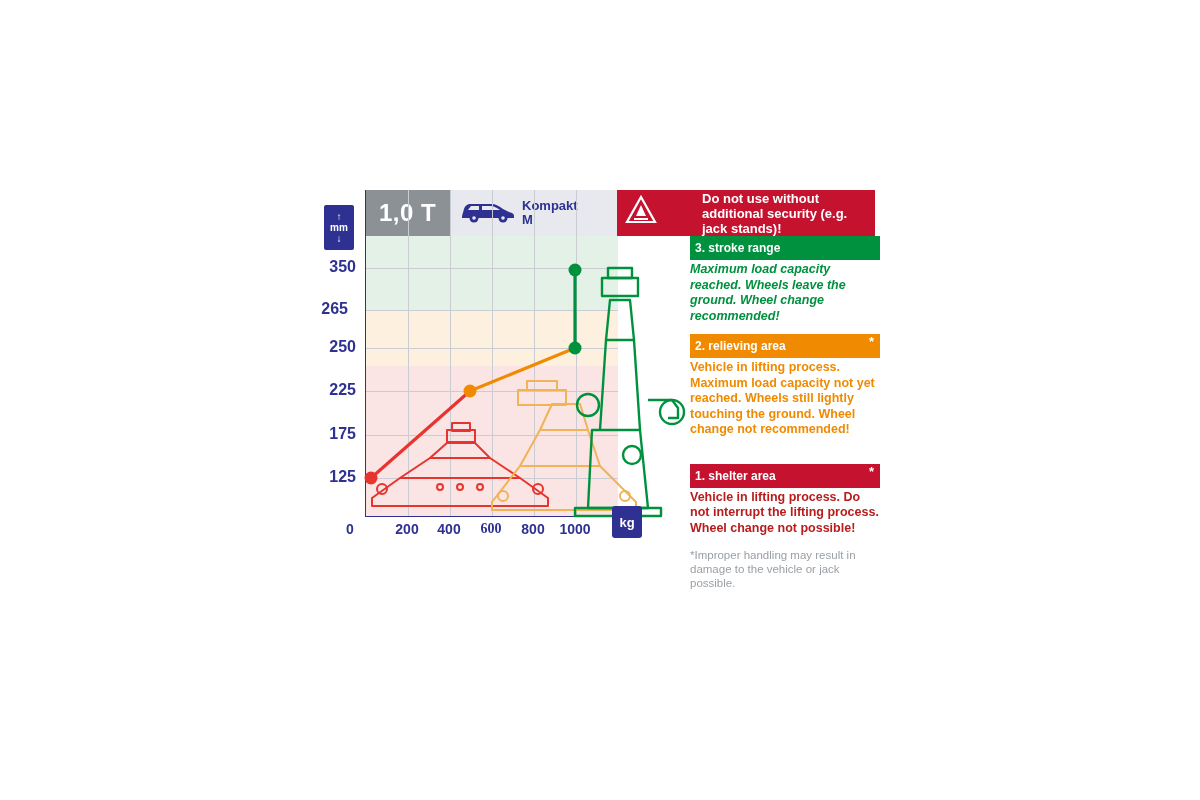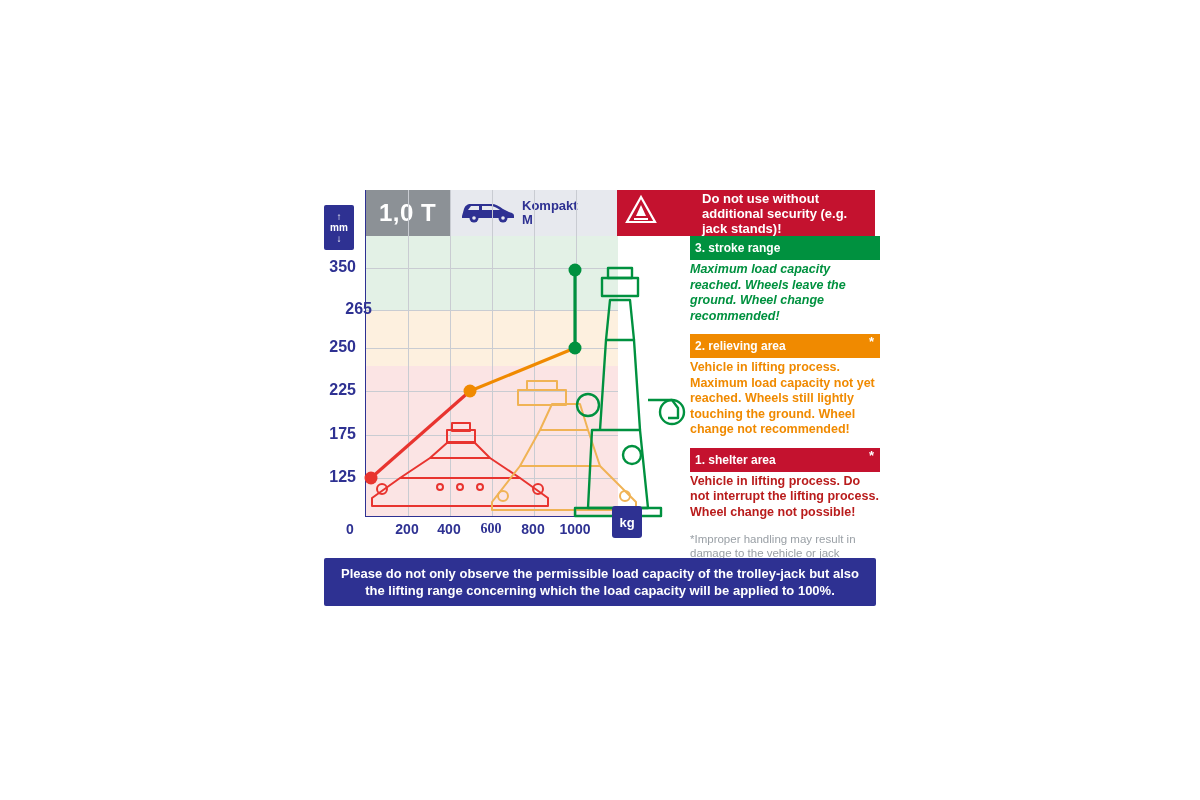--- a/index.html
+++ b/index.html
@@ -87,21 +87,21 @@
     height:24px;color:#ffffff;font-size:12px;font-weight:bold;
     display:flex;align-items:center;padding-left:5px;
     position:relative;
   }
   .leg-title .star{position:absolute;right:6px;top:0;font-size:13px;}
   .leg-body{font-size:12.5px;font-weight:bold;line-height:15.5px;padding-top:2px;}
   .leg-green .leg-title{background:#00913f;}
   .leg-green .leg-body{color:#00913f;font-style:italic;}
   .leg-orange .leg-title{background:#f08a00;}
   .leg-orange .leg-body{color:#f08a00;}
-  .leg-red .leg-title{background:#c4122f;}
+  .leg-red .leg-title{background:#c4122f;margin-top:16px;}
   .leg-red .leg-body{color:#b91c1c;}
   .leg-gap{height:10px;}
   #footnote{
     margin-top:12px;color:#9aa0a6;font-size:11.5px;line-height:14px;
   }
 
   
   #banner{
     position:absolute;left:324px;top:558px;width:552px;height:48px;
     background:#2e3192;color:#ffffff;border-radius:2px;
@@ -176,21 +176,21 @@
     <div class="gline-v" style="left:84px;  height:326px;"></div>
     <div class="gline-v" style="left:126px; height:326px;"></div>
     <div class="gline-v" style="left:168px; height:326px;"></div>
     <div class="gline-v" style="left:210px; height:326px;"></div>
   </div>
 
   <div id="yaxis"></div>
   <div id="xaxis"></div>
 
   <div class="ylab" style="left:300px;top:258px;width:56px;">350</div>
-  <div class="ylab" style="left:316px;top:300px;width:56px;">265</div>
+  <div class="ylab" style="left:292px;top:300px;width:56px;">265</div>
   <div class="ylab" style="left:300px;top:338px;width:56px;">250</div>
   <div class="ylab" style="left:300px;top:381px;width:56px;">225</div>
   <div class="ylab" style="left:300px;top:425px;width:56px;">175</div>
   <div class="ylab" style="left:300px;top:468px;width:56px;">125</div>
 
   <div class="xlab" style="left:335px;top:521px;width:30px;">0</div>
   <div class="xlab" style="left:392px;top:521px;width:30px;">200</div>
   <div class="xlab" style="left:434px;top:521px;width:30px;">400</div>
   <div class="xlab" style="left:476px;top:521px;width:30px;font-family:Liberation Serif, serif;">600</div>
   <div class="xlab" style="left:518px;top:521px;width:30px;">800</div>
@@ -274,17 +274,14 @@
       <div class="leg-title">
         <span>1. shelter area</span>
         <span class="star">*</span>
       </div>
       <div class="leg-body">Vehicle in lifting process. Do not interrupt the lifting process. Wheel change not possible!</div>
     </div>
 
     <div id="footnote">*Improper handling may result in damage to the vehicle or jack possible.</div>
   </div>
 
-  <div id="banner">
-    <span>Please do not only observe the permissible load capacity of the trolley-jack but also the lifting range concerning which the load capacity will be applied to 100%.</span>
-  </div>
 
 </div>
 
 </body></html>

